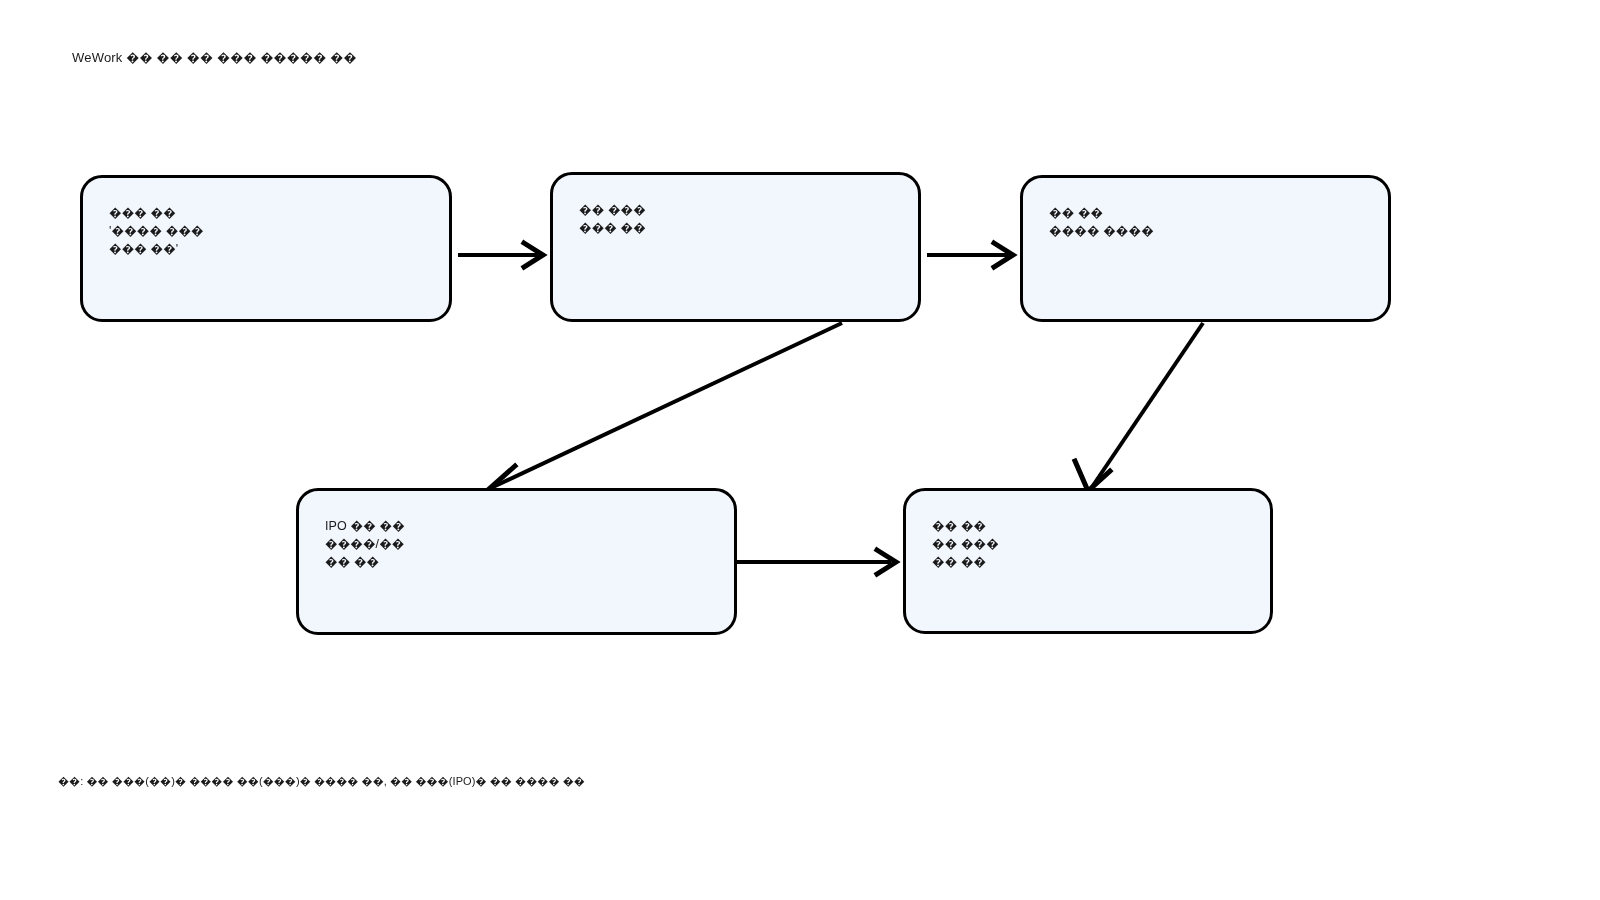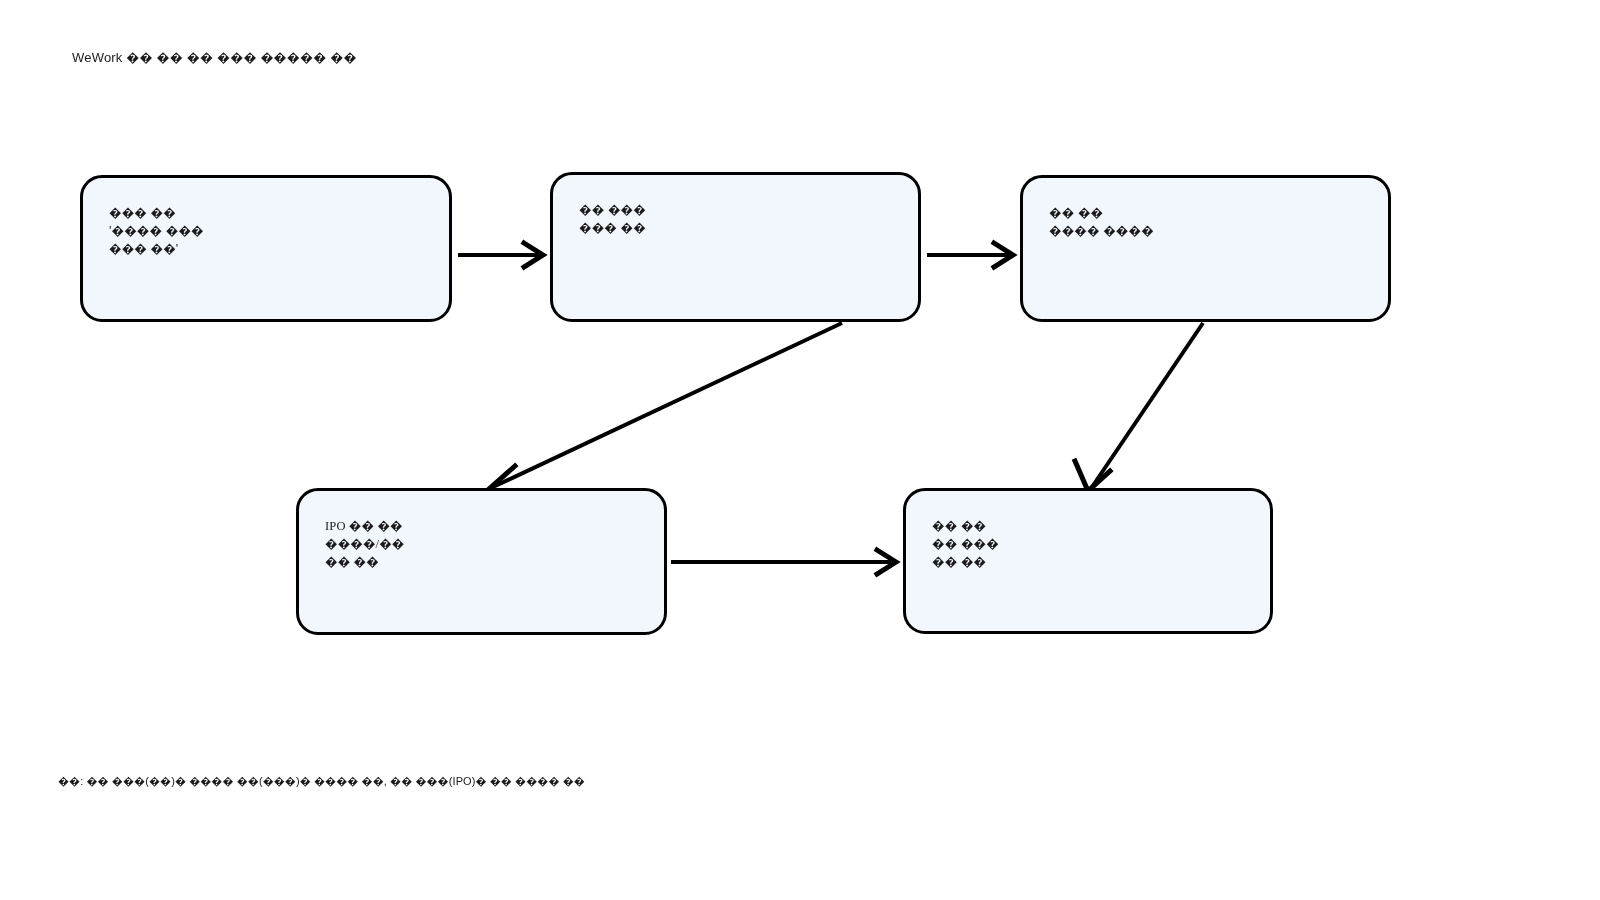--- a/index.html
+++ b/index.html
@@ -65,21 +65,21 @@
     line-height: 18px;
     letter-spacing: 0.15px;
     color: #1a1a1a;
     white-space: pre;
     margin-bottom: 0;
   }
 
   #node-brand-promise  { left: 80px;  top: 175px; width: 372px; height: 147px; }
   #node-softbank       { left: 550px; top: 172px; width: 371px; height: 150px; }
   #node-valuation      { left: 1020px;top: 175px; width: 371px; height: 147px; }
-  #node-ipo            { left: 296px; top: 488px; width: 371px; height: 147px; font-family: Liberation Serif, serif; }
+  #node-ipo            { left: 296px; top: 488px; width: 441px; height: 147px; }
   #node-outcome        { left: 903px; top: 488px; width: 370px; height: 146px; }
 </style>
 </head>
 <body>
 
 <div id="diagram-title">WeWork �� �� �� ��� ����� ��</div>
 
 <svg id="connector-layer" viewBox="0 0 1600 900" xmlns="http://www.w3.org/2000/svg">
 
   <g>

